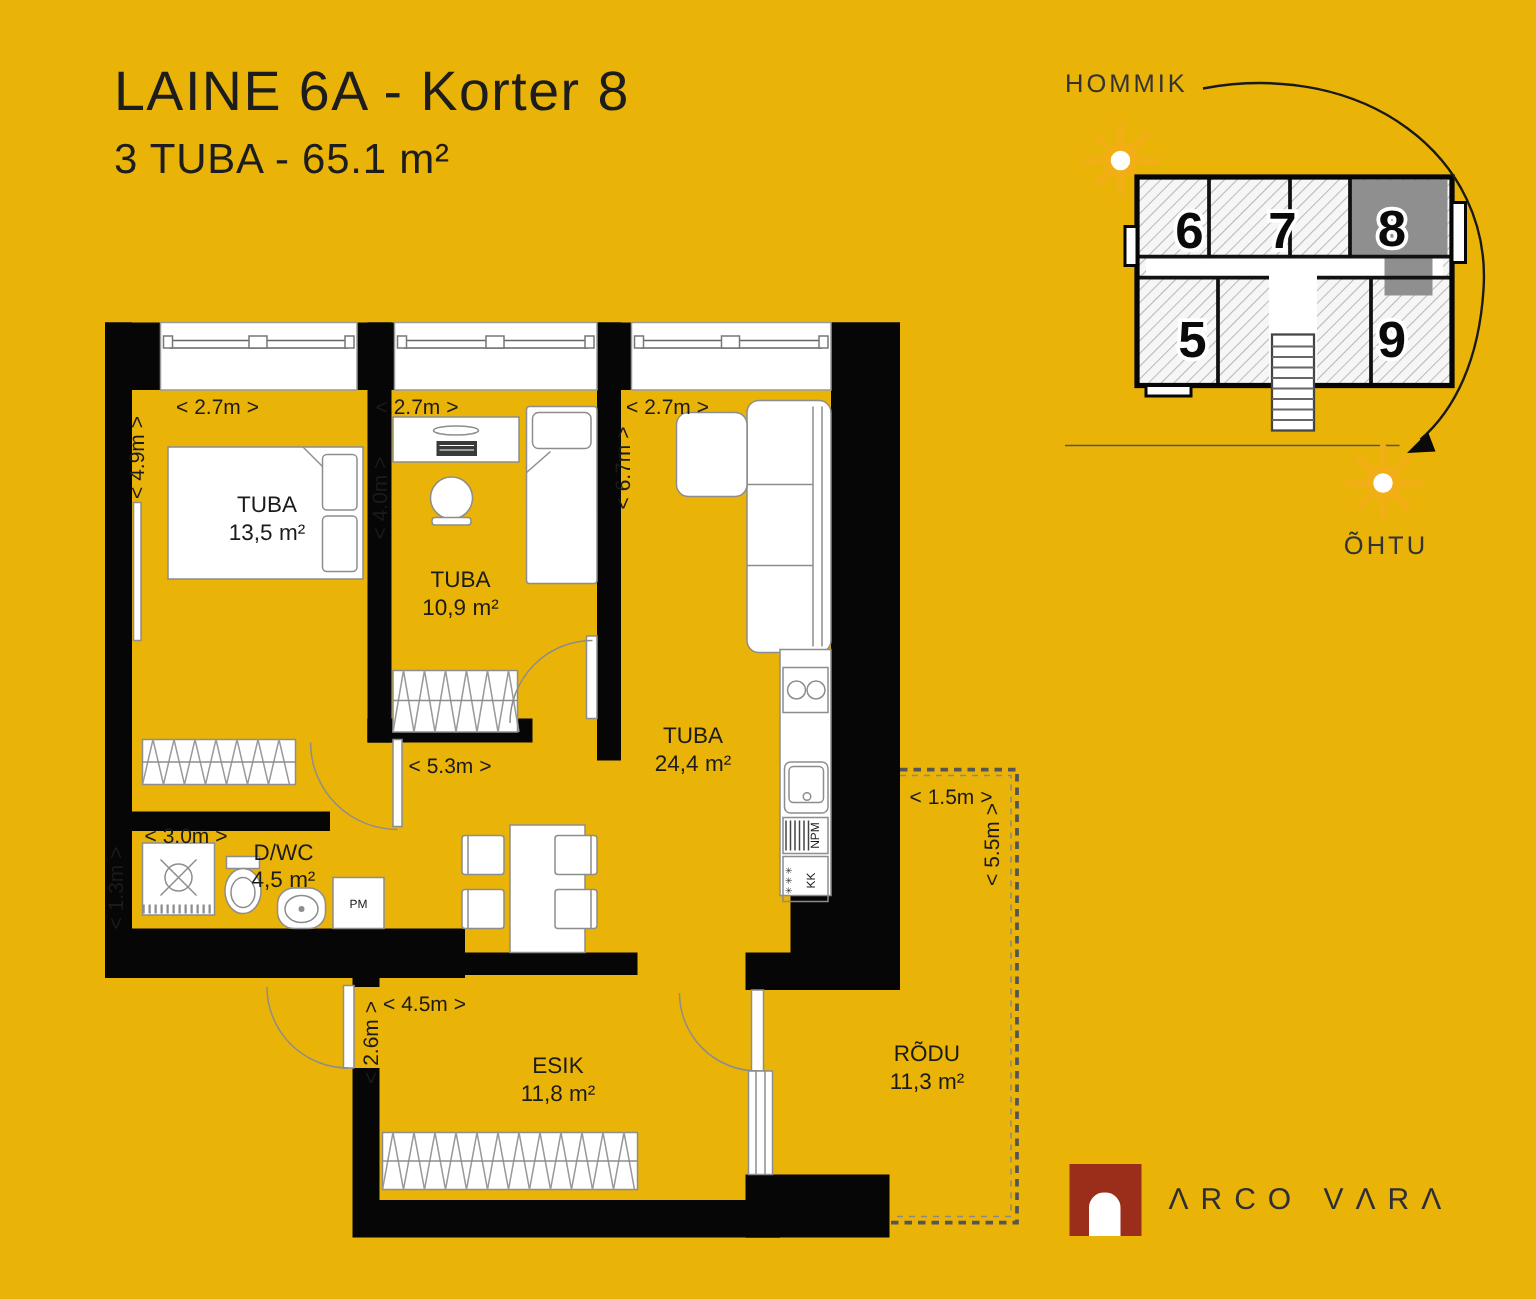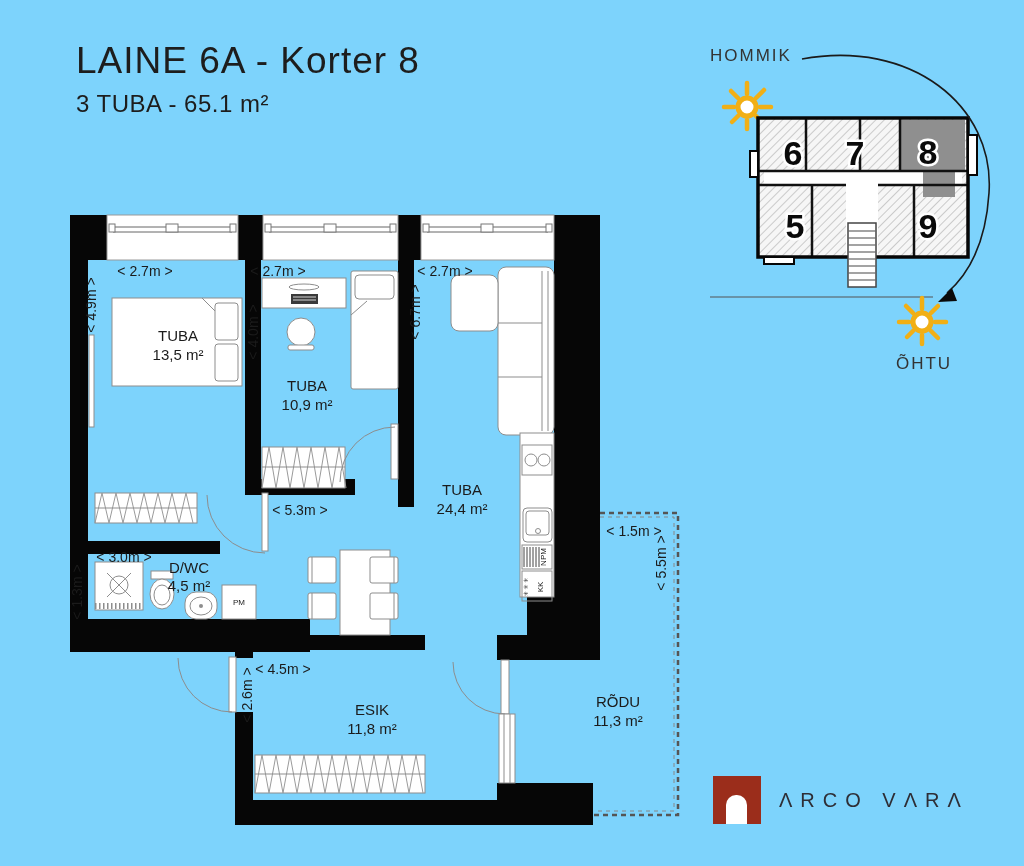--- a/index.html
+++ b/index.html
@@ -1,19 +1,19 @@
 <!DOCTYPE html>
 <html><head>
 <meta charset="utf-8">
 <style>
   html,body{margin:0;padding:0;background:#ffffff;font-family:"Liberation Sans",sans-serif;}
-  #canvas{position:relative;width:1024px;height:866px;background:#7dd3fc;overflow:hidden;}
+  #canvas{position:relative;width:1024px;height:866px;background:#eab308;overflow:hidden;}
   .hdr{position:absolute;left:76px;top:40px;color:#1d1d1d;}
   .hdr h1{margin:0;font-size:37px;font-weight:400;letter-spacing:1px;}
-  .hdr .sub{margin-top:8px;font-size:24px;letter-spacing:.5px;}
+  .hdr .sub{margin-top:8px;font-size:28px;letter-spacing:.5px;}
   svg{position:absolute;}
   #plan-svg{left:62px;top:205px;}
   #site-svg{left:690px;top:25px;}
   .wall{fill:#060606;}
   .furn{fill:#ffffff;stroke:#8d8d8d;stroke-width:1;}
   .thin{stroke:#8d8d8d;stroke-width:1;fill:none;}
   .zig{stroke:#9a9a9a;stroke-width:1;fill:none;}
   .lbl{font-size:15px;fill:#1b1b1b;}
   .dim{font-size:14px;fill:#1b1b1b;}
   .tiny{font-size:8px;fill:#1b1b1b;}

